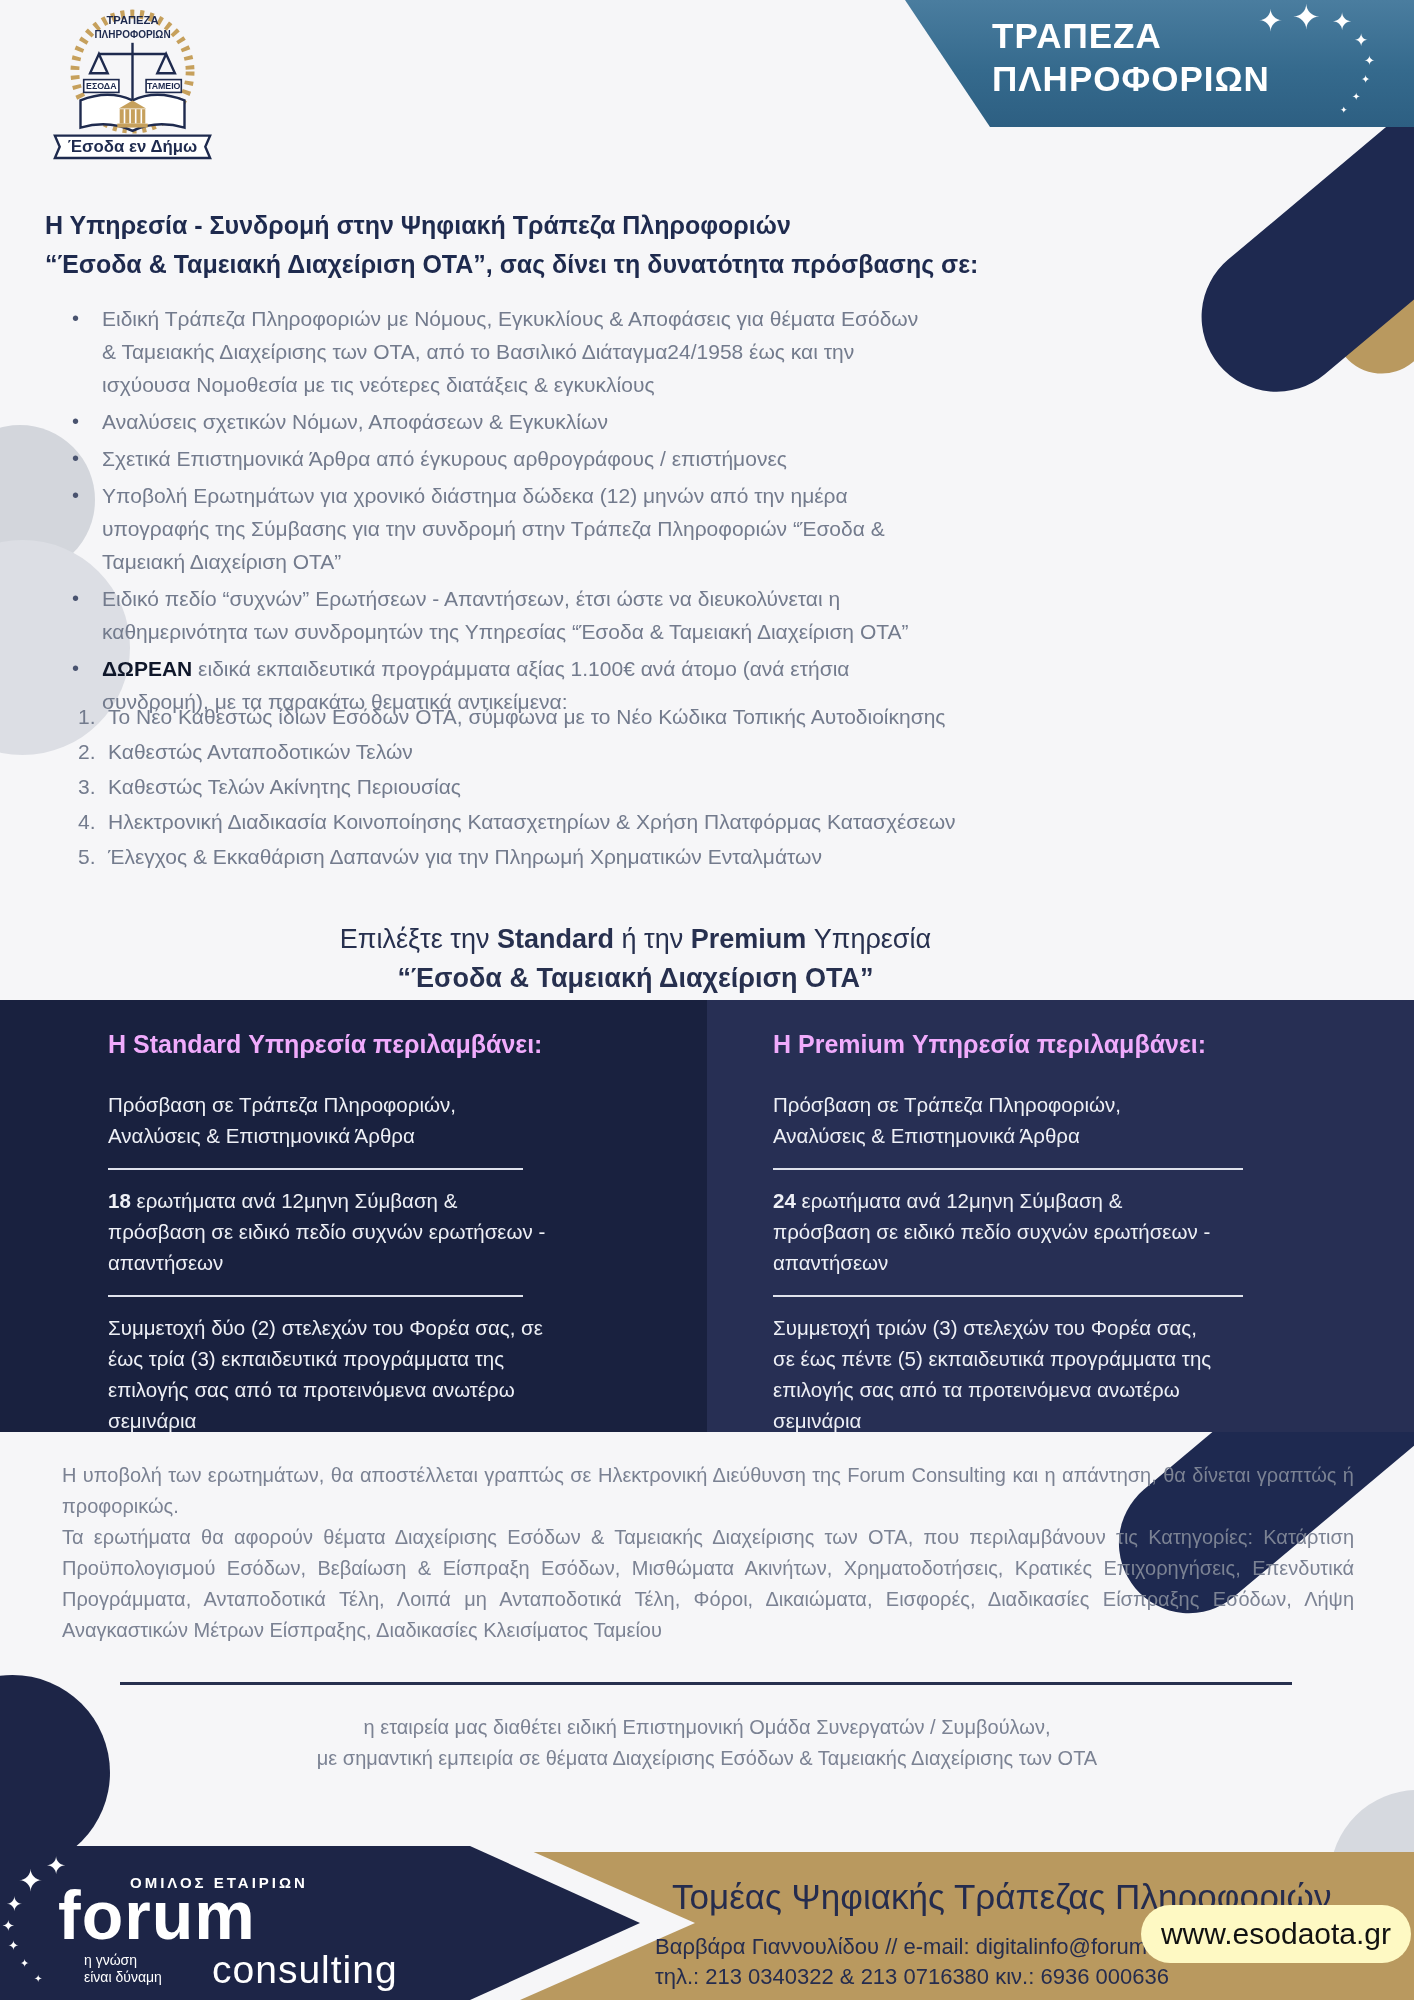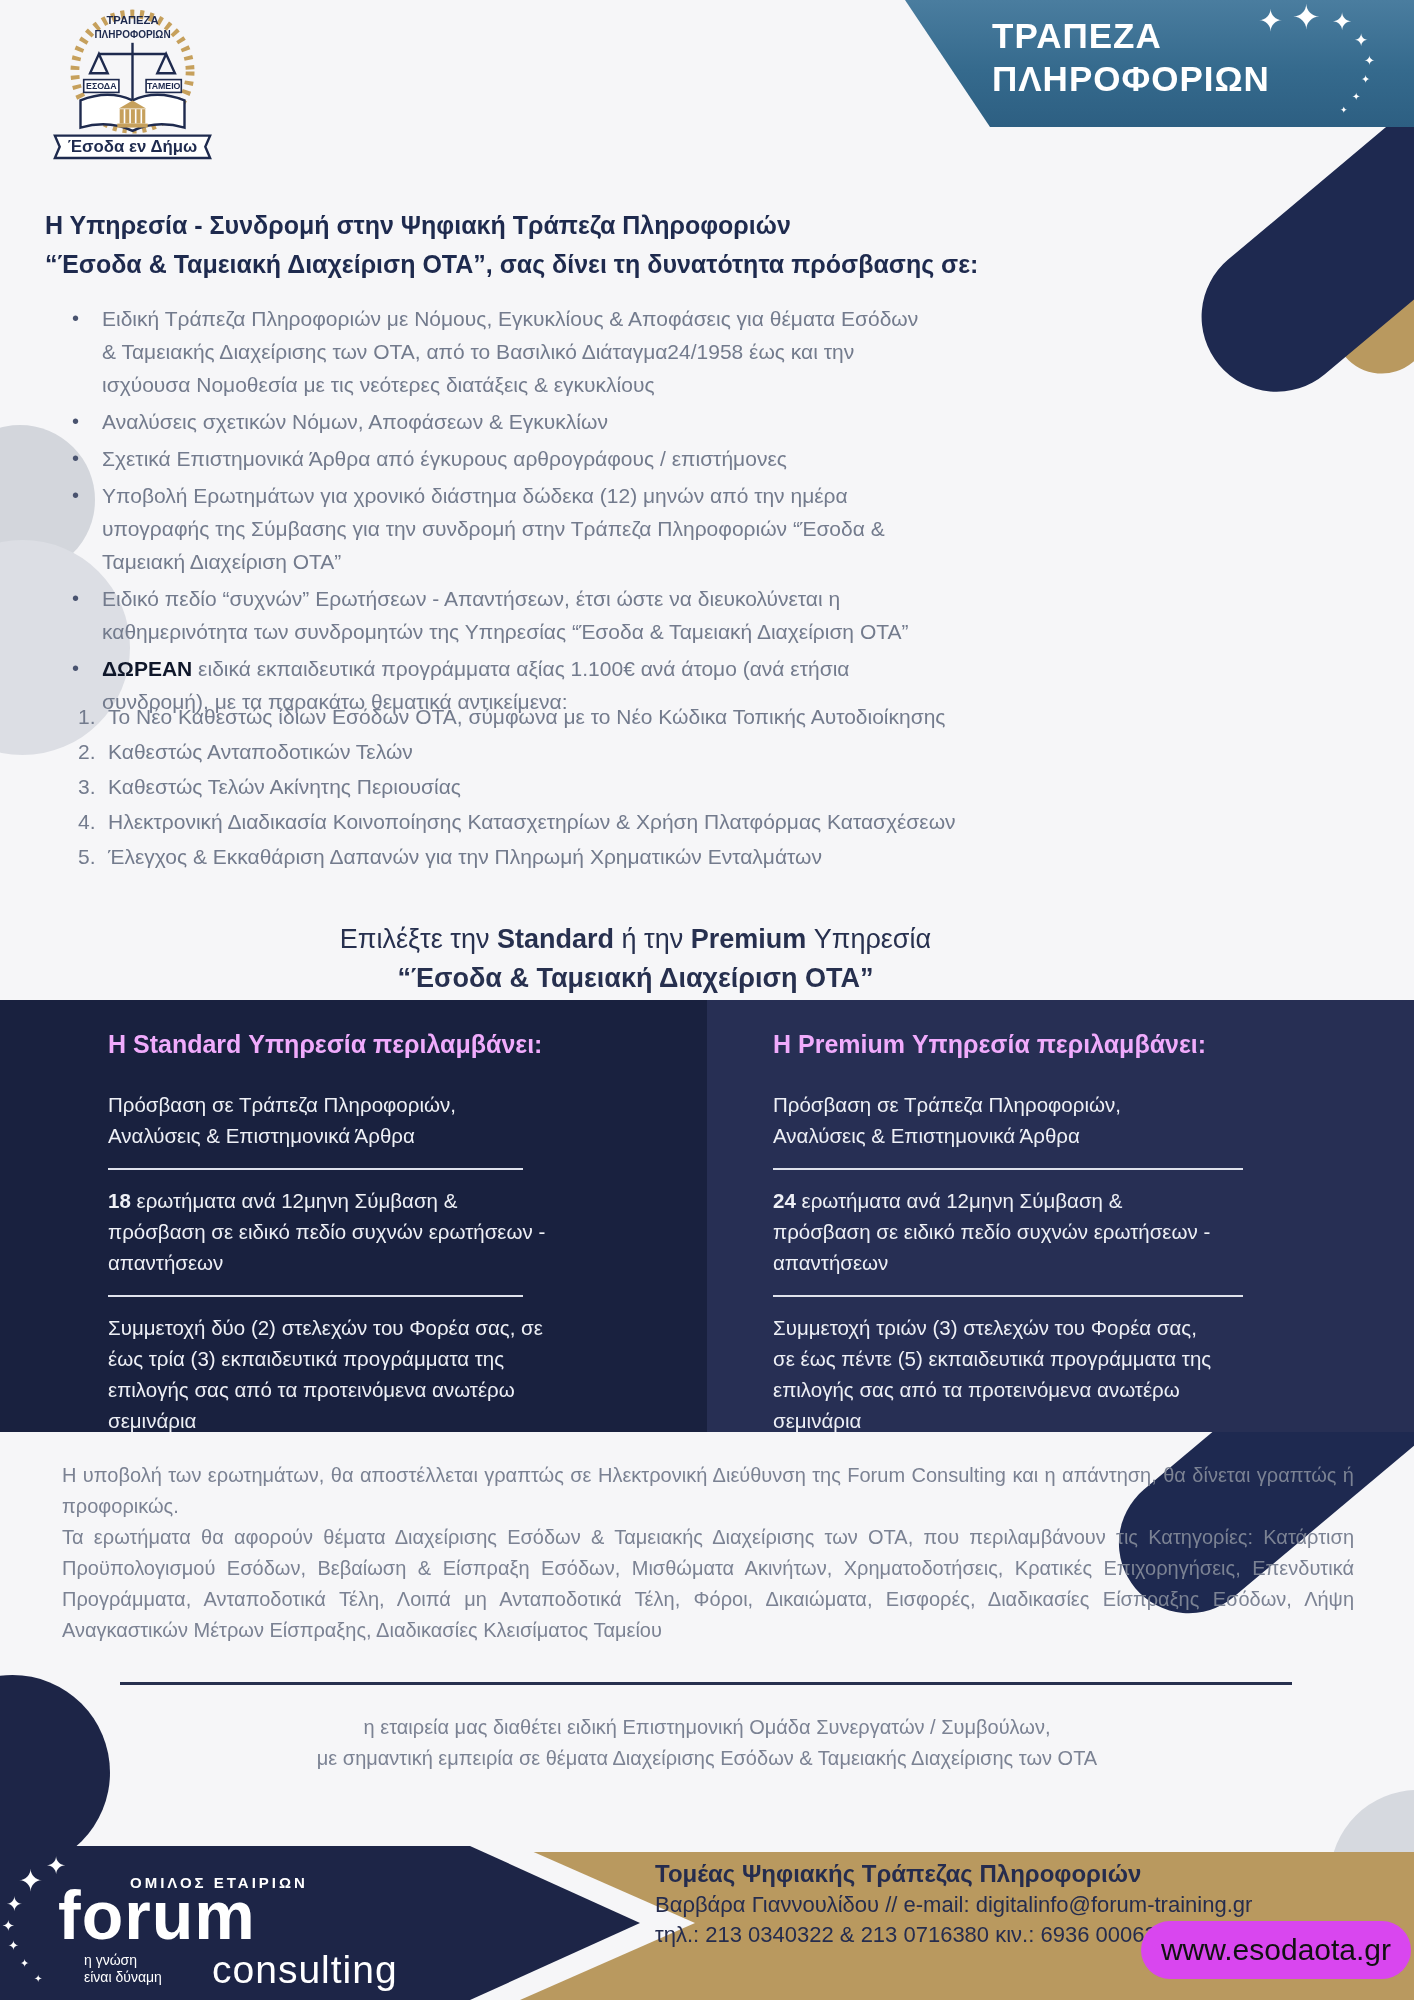--- a/index.html
+++ b/index.html
@@ -67,25 +67,25 @@
   .footer-white-chevron{position:absolute;left:0;top:-6px;width:695px;height:154px;background:#f6f6f8;
     clip-path:polygon(0 0,520px 0,695px 77px,520px 154px,0 154px);}
   .footer-arrow{position:absolute;left:0;top:-6px;width:640px;height:154px;background:#1d2547;
     clip-path:polygon(0 0,470px 0,640px 77px,470px 154px,0 154px);color:#fff;}
   .f-star{position:absolute;color:#ffffff;line-height:1;}
   .f-group{position:absolute;left:130px;top:28px;font-size:15px;font-weight:bold;letter-spacing:3px;}
   .f-name{position:absolute;left:58px;top:30px;font-size:68px;font-weight:bold;letter-spacing:1px;}
   .f-tag{position:absolute;left:84px;top:106px;width:122px;text-align:left;font-size:14px;line-height:17px;}
   .f-sub{position:absolute;left:212px;top:102px;font-size:39px;letter-spacing:1px;}
   .footer-text{position:absolute;left:655px;top:8px;color:#252c4e;}
-  .footer-title{font-size:24px;font-weight:bold;margin:0;}
+  .footer-title{font-size:35px;font-weight:normal;margin:17px;}
   .footer-line{font-size:22px;margin:4px 0 0 0;}
-  .site-pill{position:absolute;left:1141px;top:53px;width:270px;height:58px;background:#d946ef;
+  .site-pill{position:absolute;left:1141px;top:53px;width:270px;height:58px;background:#fef9c3;
     border-radius:30px;display:flex;align-items:center;justify-content:center;
-    font-size:30px;color:#111111;margin-top:16px;}
+    font-size:30px;color:#111111;}
 </style>
 </head>
 <body>
 
 <div class="page">
 
   <div class="capsule cap-tan abs" style="left:1310px;top:212px;width:300px;height:96px;transform:rotate(-40deg);"></div>
   <div class="capsule cap-navy abs" style="left:1170px;top:155px;width:420px;height:150px;transform:rotate(-40deg);"></div>
   <div class="circle" style="left:-55px;top:425px;width:150px;height:150px;background:#d3d6dc;"></div>
   <div class="circle" style="left:-85px;top:540px;width:215px;height:215px;background:#dcdee4;"></div>

